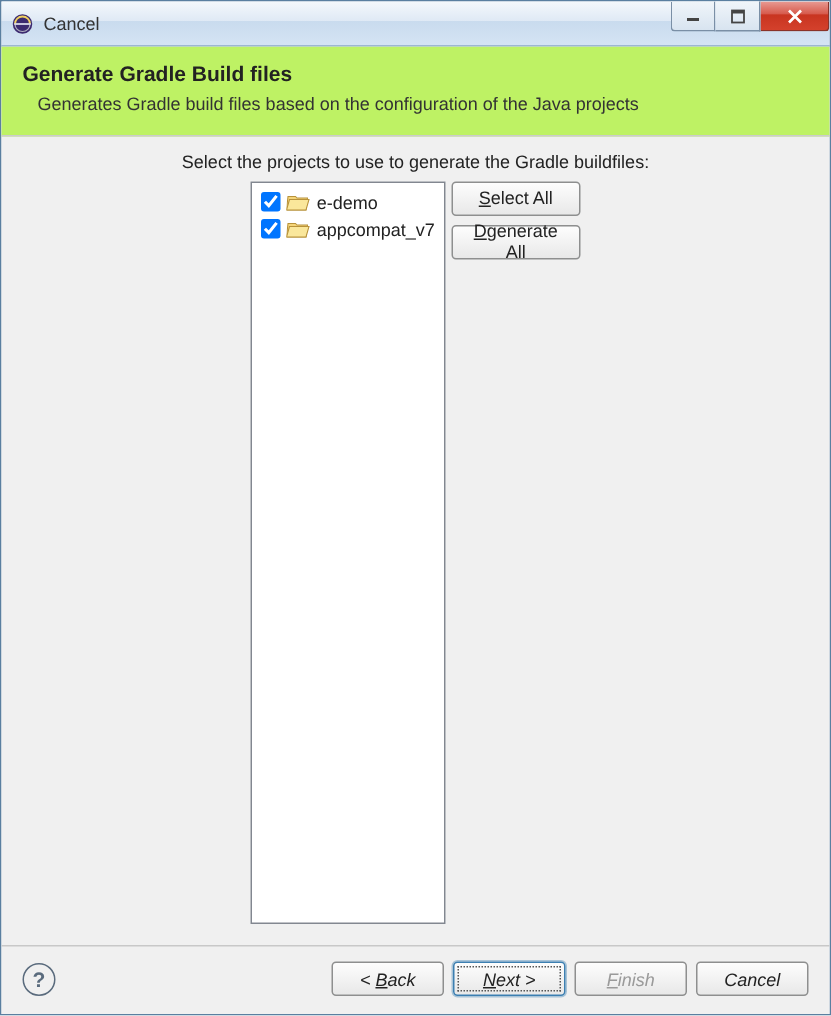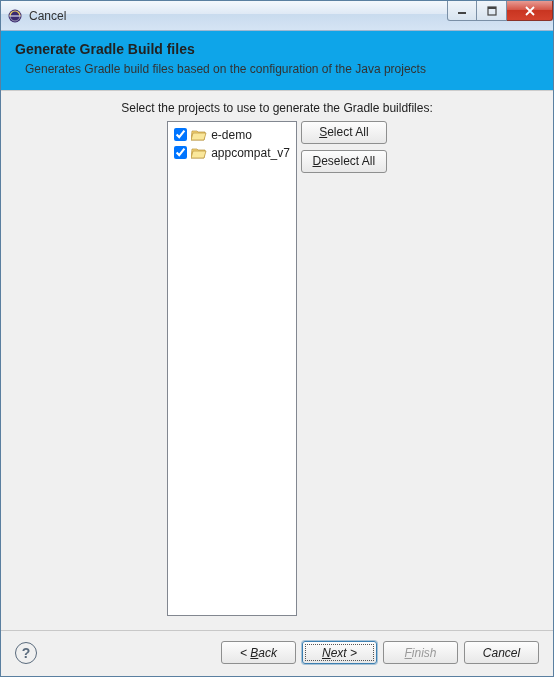--- a/index.html
+++ b/index.html
@@ -67,21 +67,21 @@
       border-color: #8a3329;
     }
     .content-area {
       flex: 1;
       display: flex;
       flex-direction: column;
       background: #f0f0f0;
       padding: 0;
     }
     .header-section {
-      background: #0ea5e9;
+      background: #bef264;
       padding: 10px 14px 12px 14px;
       border-bottom: 1px solid #ccc;
     }
     .header-title {
       font-size: 14px;
       font-weight: bold;
       color: #222;
       margin-bottom: 4px;
     }
     .header-desc {
@@ -256,21 +256,21 @@
             </span>
             <span>appcompat_v7</span>
           </div>
         </div>
 
         <div class="side-buttons">
           <button class="btn">
               <span><span class="u">S</span><span>elect All</span></span>
             </button>
           <button class="btn">
-              <span><span class="u">D</span><span>eselect All</span></span>
+              <span><span class="u">D</span><span>generate All</span></span>
             </button>
         </div>
       </div>
     </div>
 
     <hr class="separator">
 
     <div class="bottom-bar">
       <div class="help-icon">?</div>
       <div class="spacer"></div>

